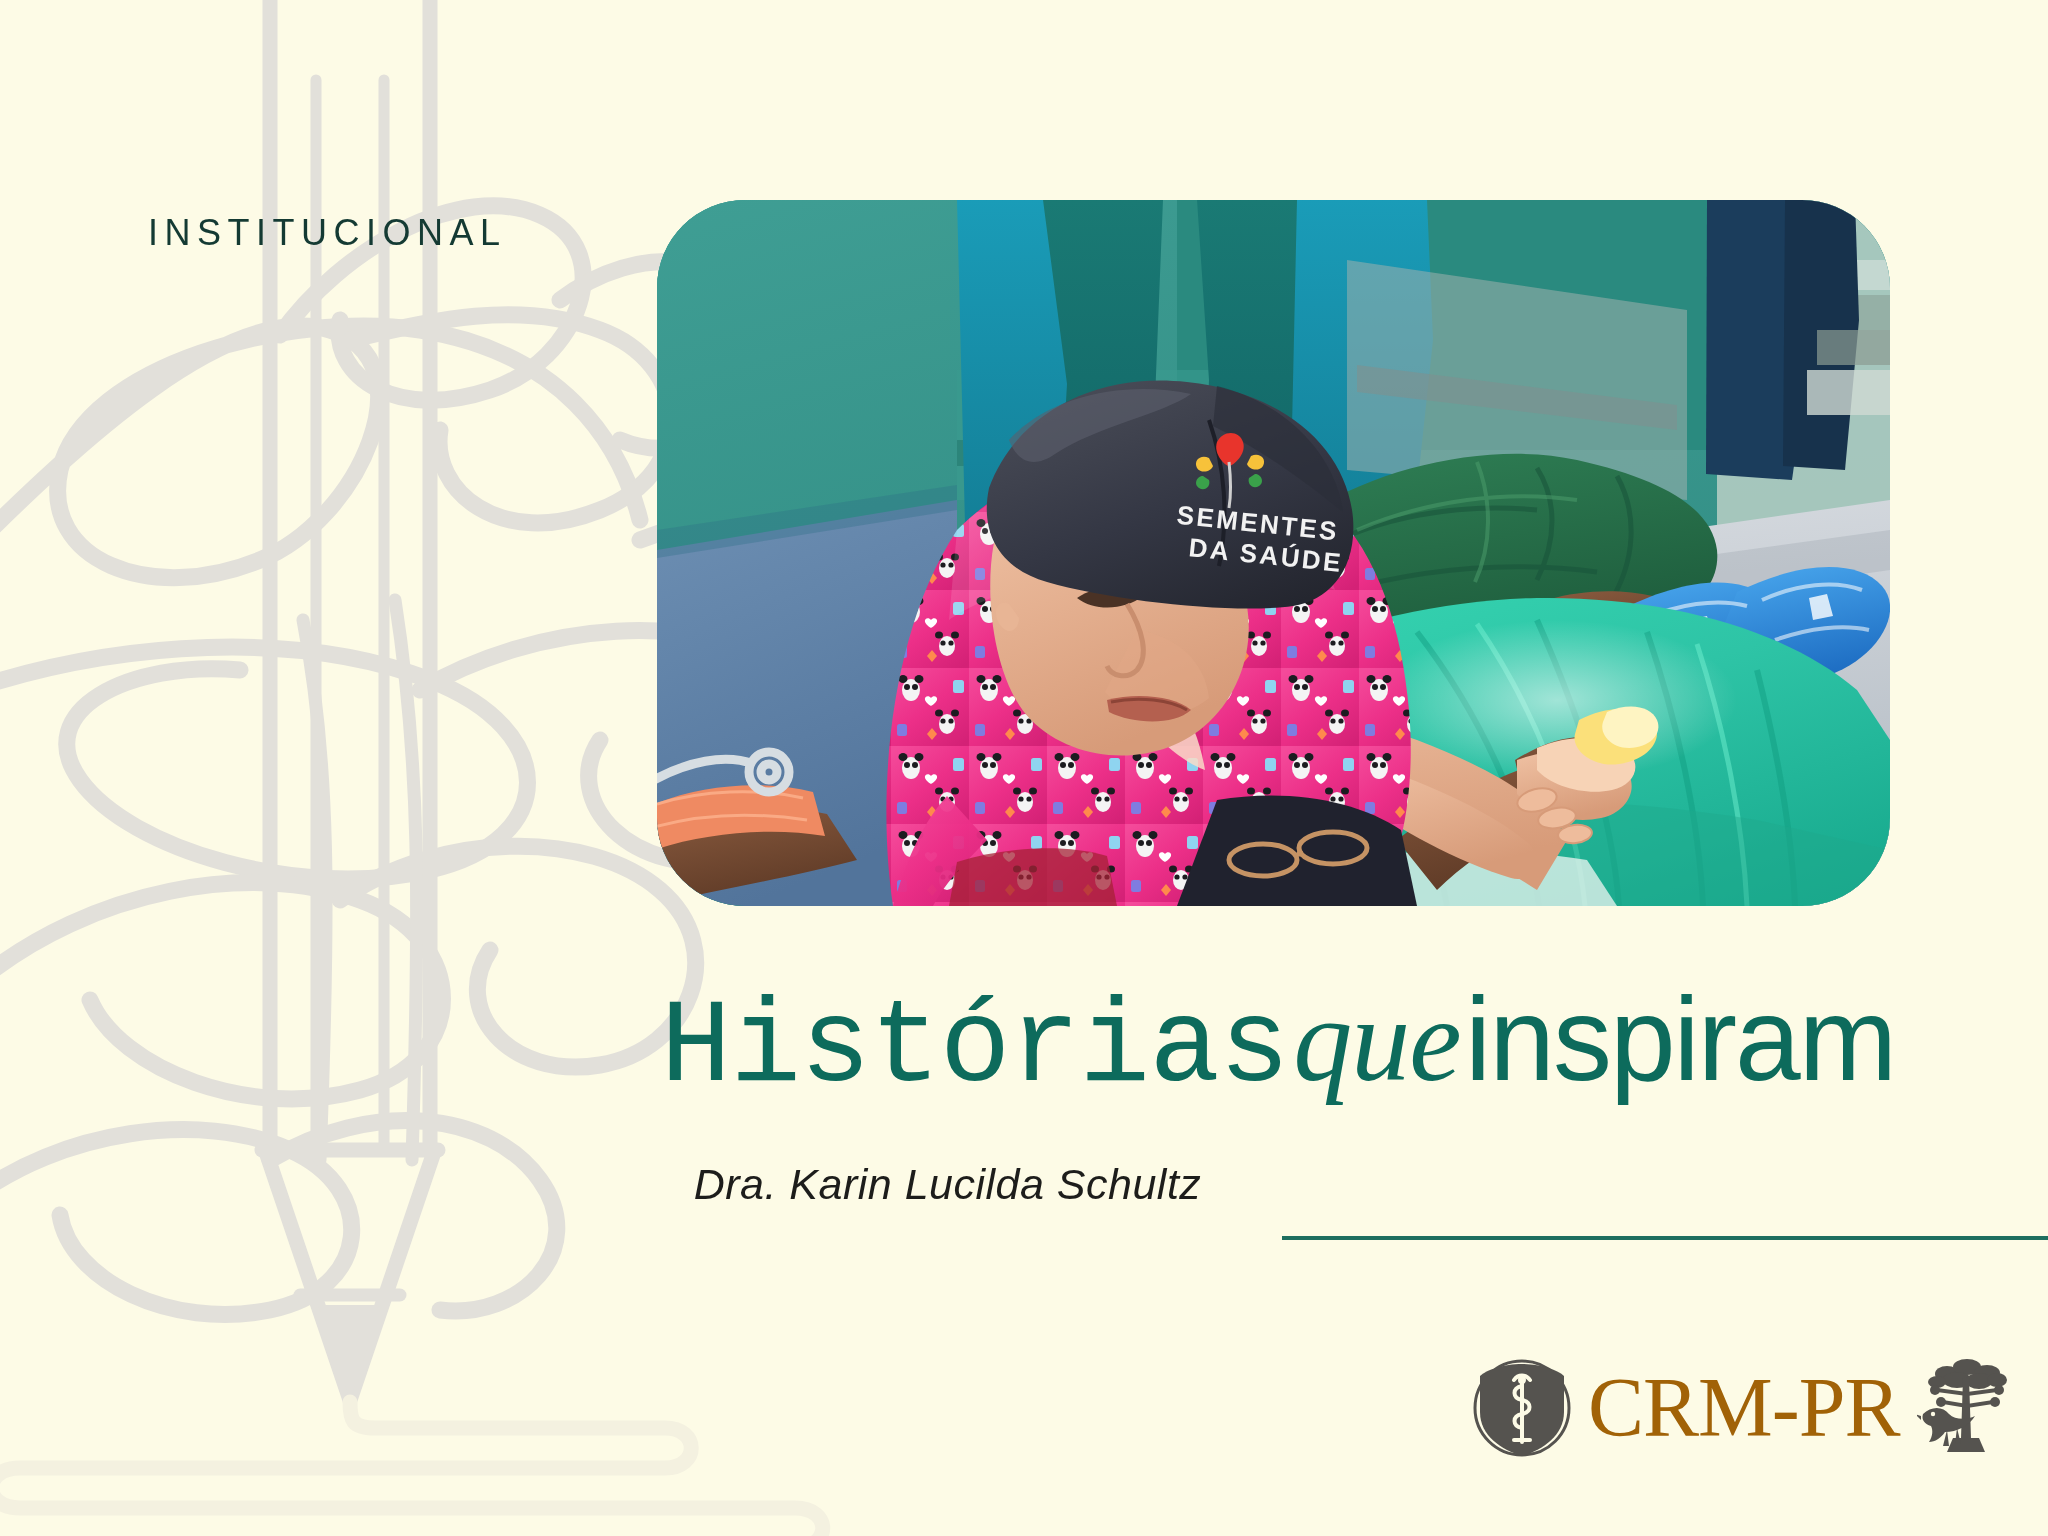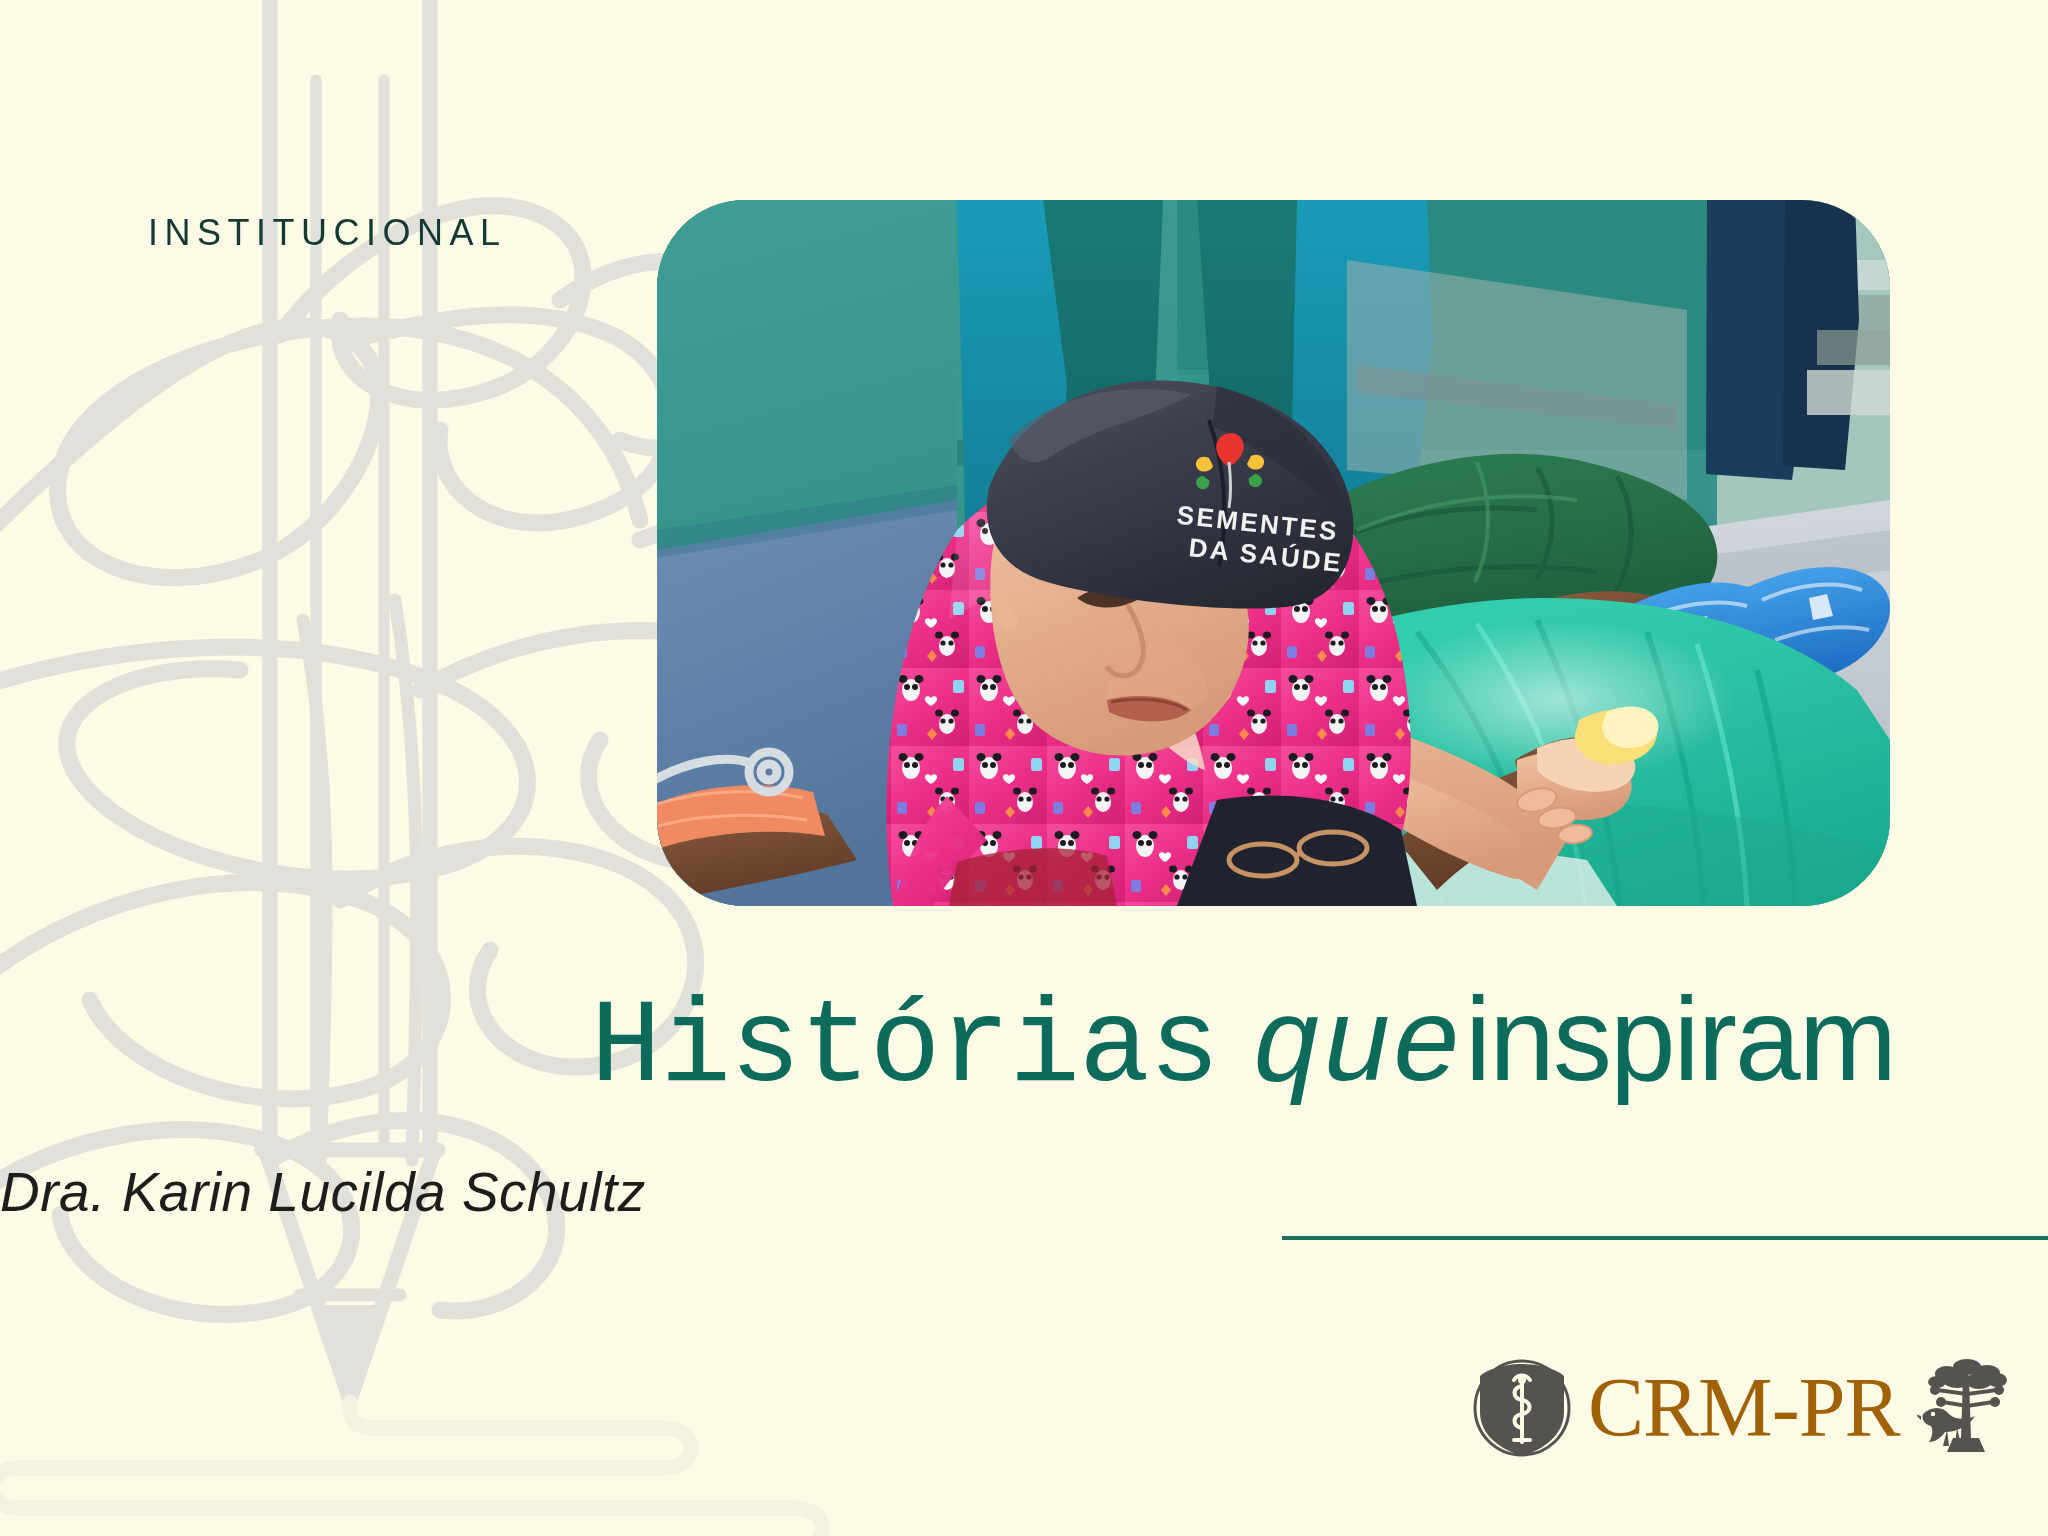--- a/index.html
+++ b/index.html
@@ -55,39 +55,38 @@
     font-stretch:condensed;
     letter-spacing:-1px;
     font-family:Liberation Mono, monospace;
   }
   #headline .w-italic {
     font-size:118px;
     font-weight:300;
     font-style:italic;
     font-stretch:condensed;
     letter-spacing:-1px;
-    font-family:Liberation Mono, monospace;
-    margin-left:28px;
+    font-family:Liberation Serif, serif;
   }
   #headline .w-bold {
     font-size:118px;
     font-weight:400;
     font-stretch:condensed;
     letter-spacing:-2px;
     font-family:"Liberation Sans Narrow","Liberation Sans",sans-serif;
   }
 
   
   #subtitle {
     position:absolute;
     left:0; top:1160px;
     width:1895px;
-    text-align:left;
+    text-align:center;
     white-space:nowrap;
-    font-size:55px;
+    font-size:43px;
     font-style:italic;
     font-weight:400;
     color:#1d1d1b;
     font-family:"Liberation Sans Narrow","Liberation Sans",sans-serif;
     letter-spacing:0.5px;
   }
 
   
   #subtitle-rule {
     position:absolute;

